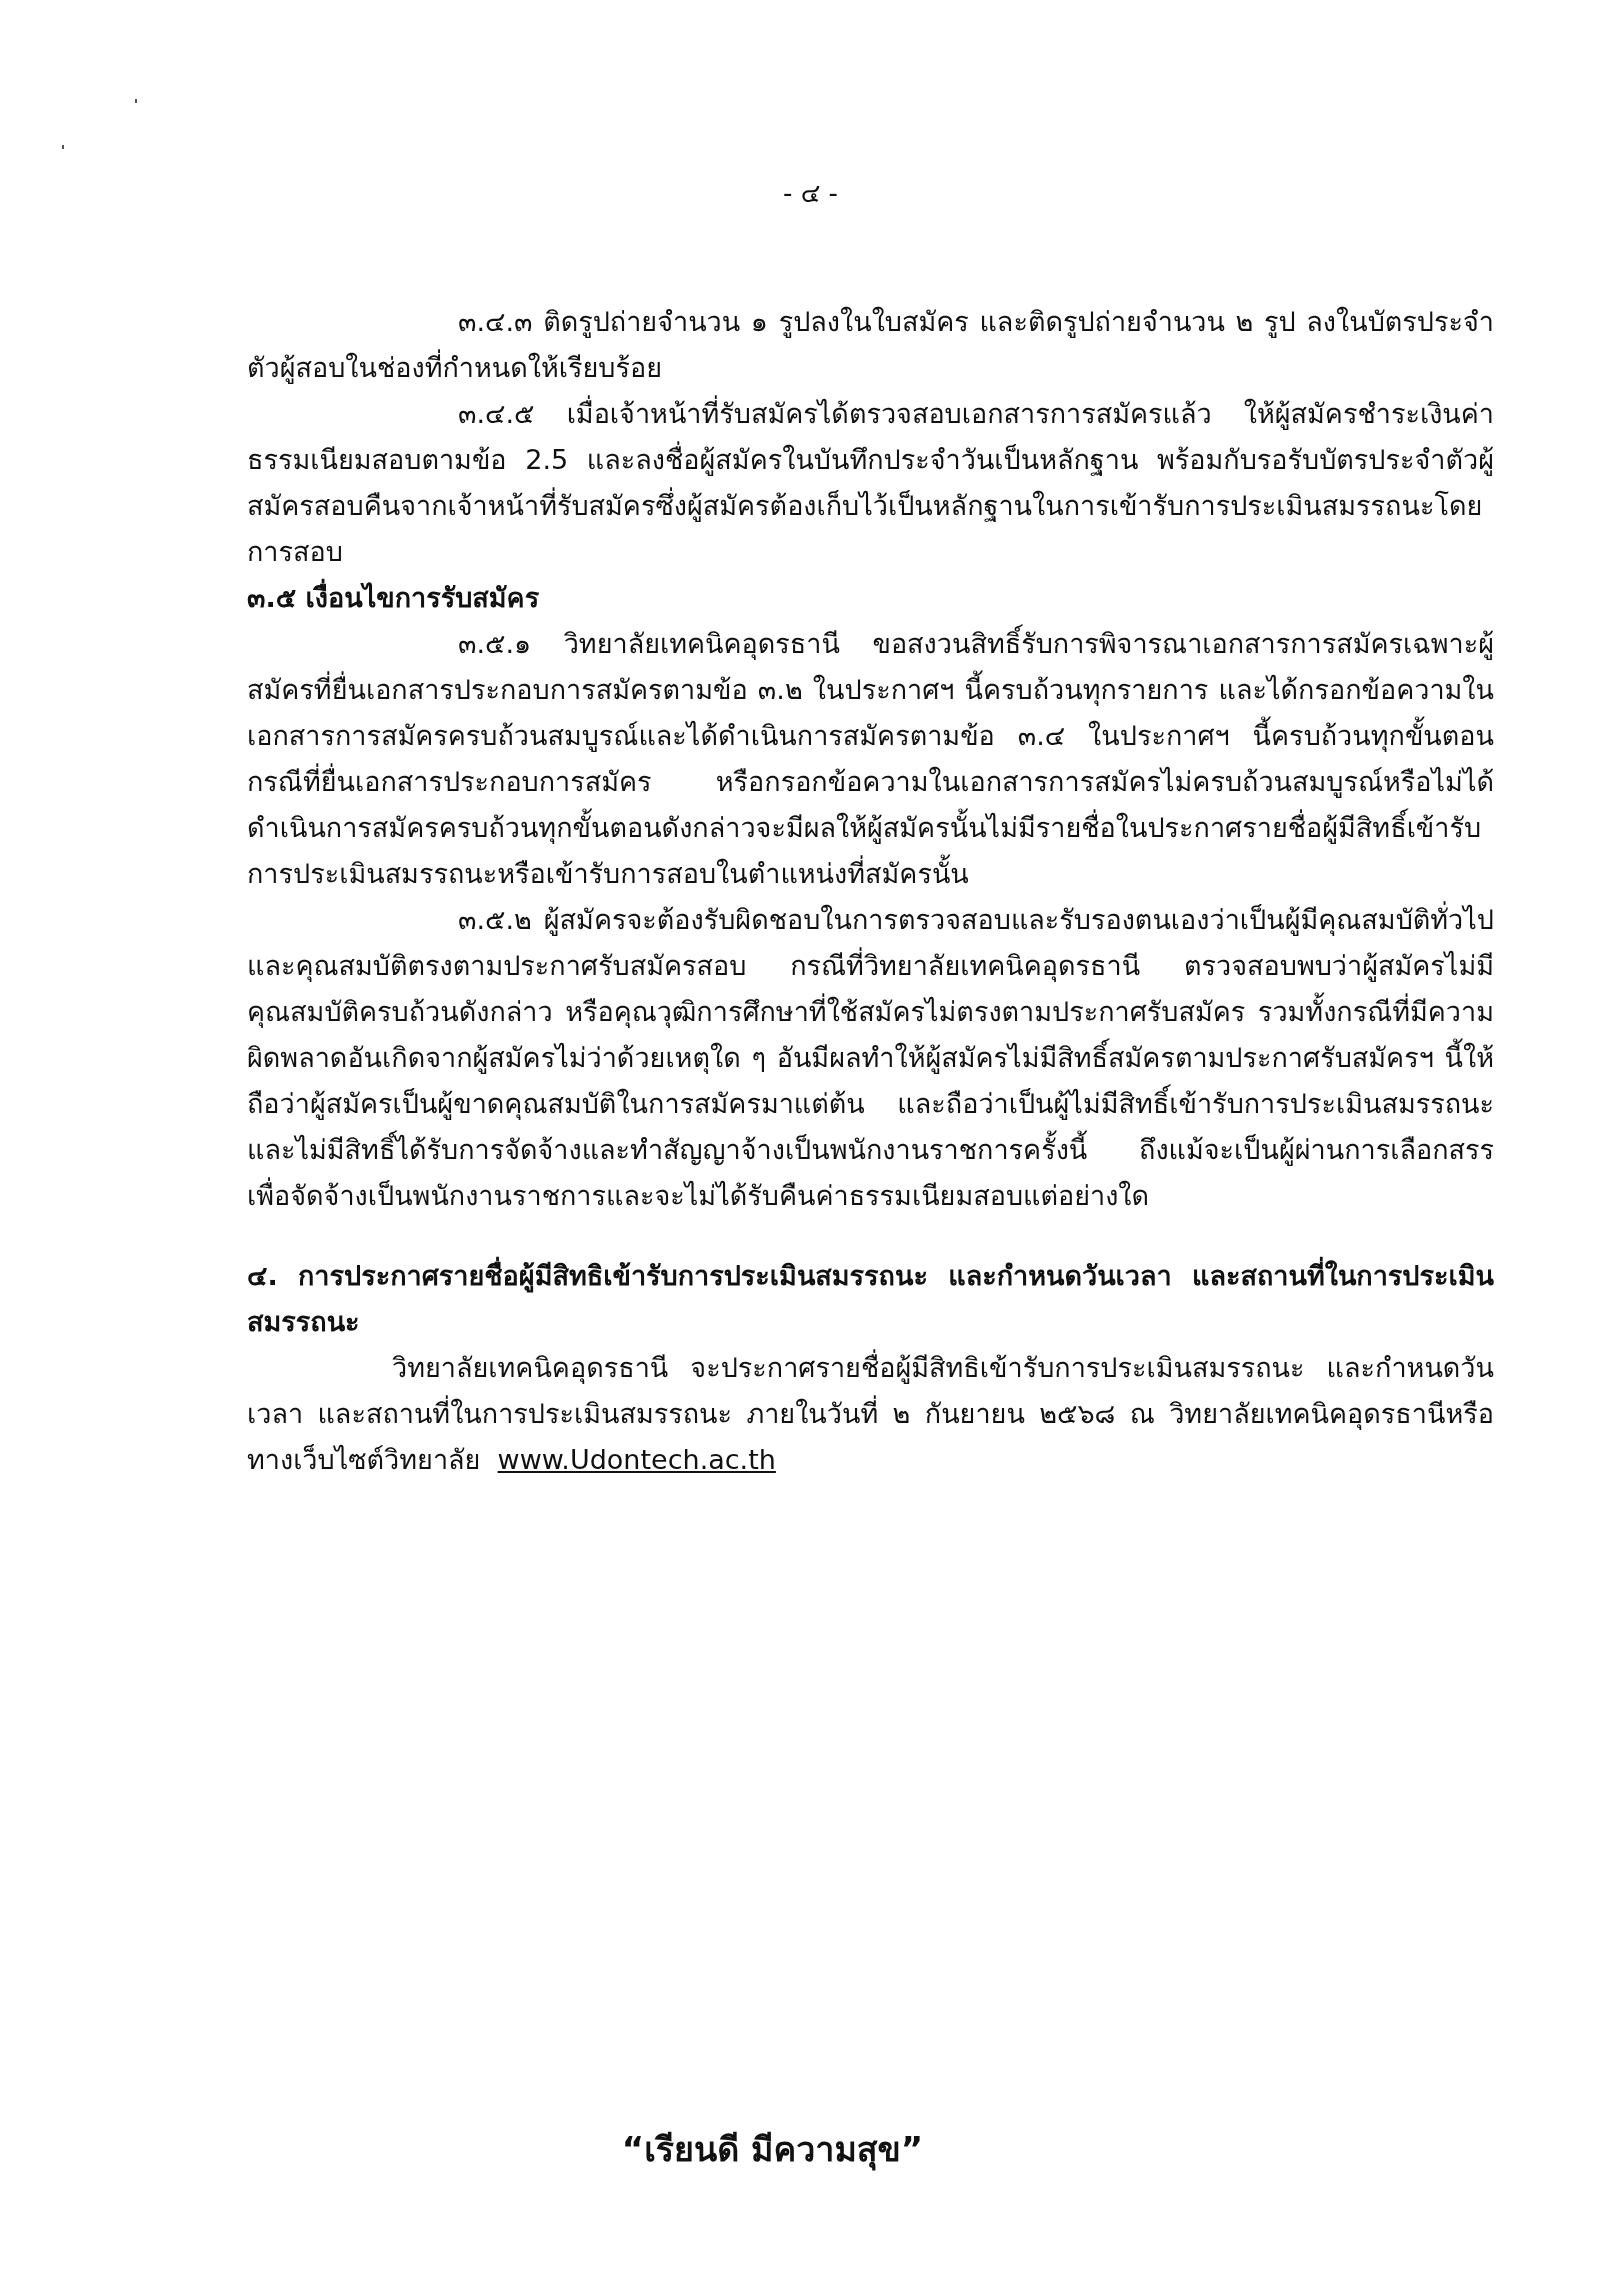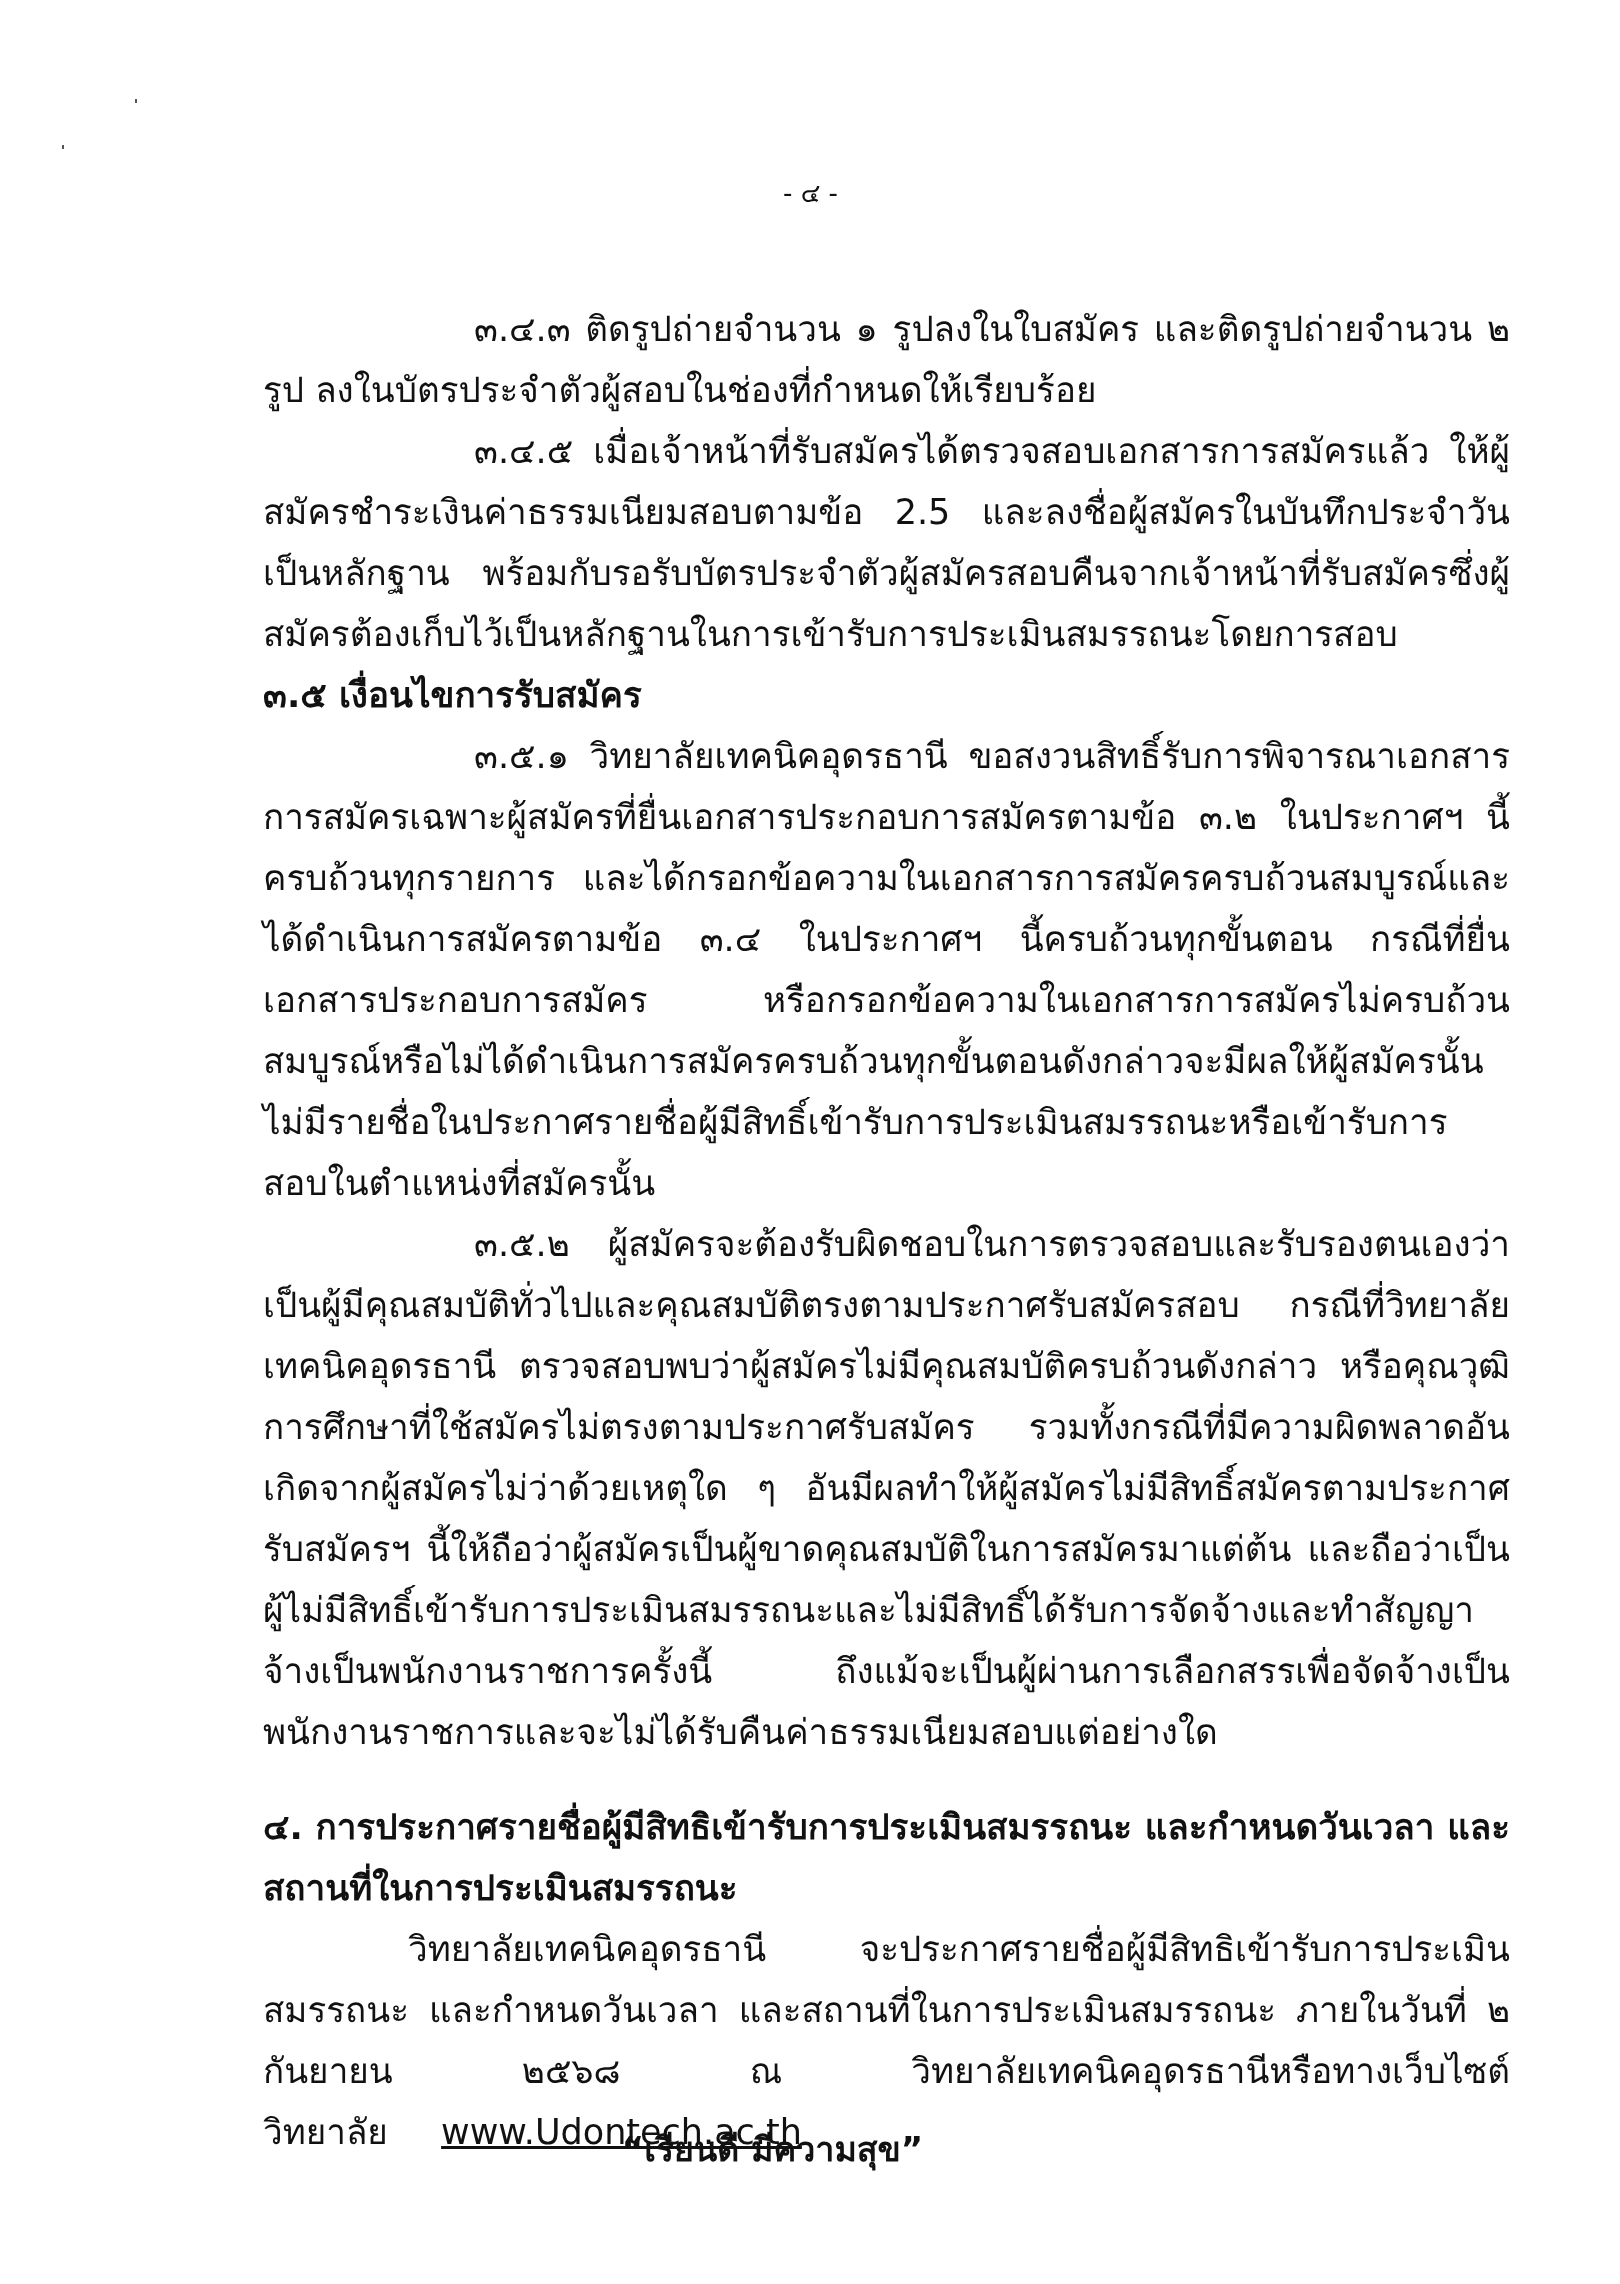--- a/index.html
+++ b/index.html
@@ -1,25 +1,25 @@
 <!DOCTYPE html>
 <html style="font-size:10.5px"><head>
 <meta charset="utf-8">
 <style>
   html, body { margin:0; padding:0; background:#ffffff; }
   body { width:1621px; height:2284px; position:relative; overflow:hidden;
          font-family:"DejaVu Sans", sans-serif; color:#111; }
   .page-num { position:absolute; top:172px; left:0; width:1621px; text-align:center; font-size:26px; }
-  .body { position:absolute; left:263px; width:1247px; top:299px; font-size:35px; line-height:61px; }
+  .body { position:absolute; left:247px; width:1247px; top:299px; font-size:27px; line-height:46px; }
   .p { text-align:justify; text-align-last:left; margin:0; }
   .indent { text-indent:211px; }
   .indent2 { text-indent:145px; }
   .heading { font-weight:bold; margin:0; }
   .sec4 { margin-top:34px; }
-  .link { text-decoration:underline;margin-left:31px; }
+  .link { text-decoration:underline; }
   .motto { position:absolute; top:2122px; left:0; width:1545px; text-align:center; font-size:34px; font-weight:bold; }
   .speck { position:absolute; width:2px; height:4px; background:#555; }
 </style>
 </head>
 <body>
 
 <span class="speck" style="left:135px;top:99px;"></span>
 <span class="speck" style="left:62px;top:145px;"></span>
 
 <div class="page-num">- ๔ -</div>

